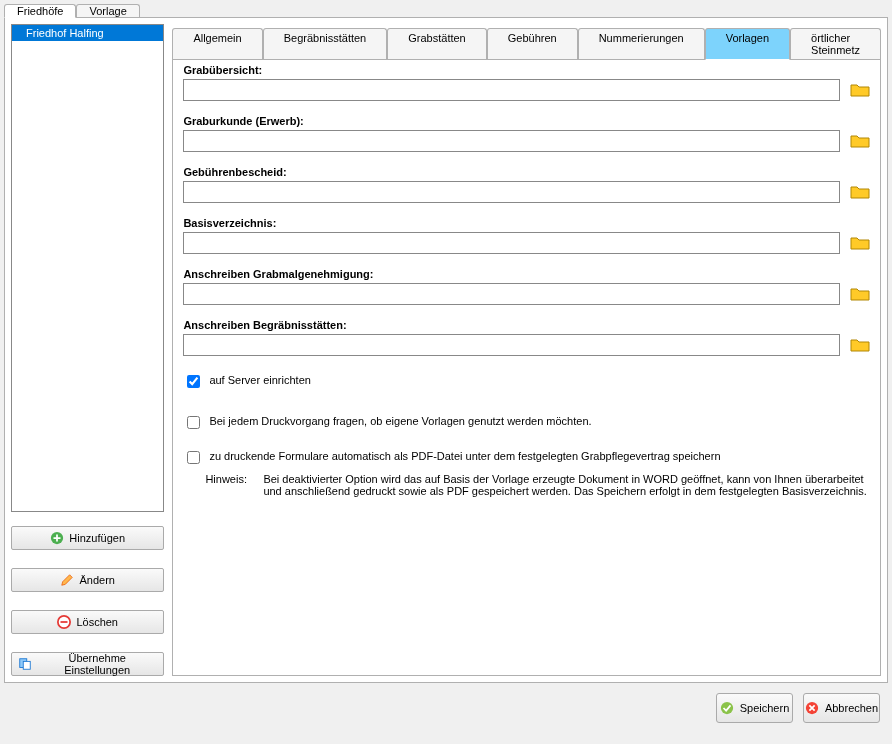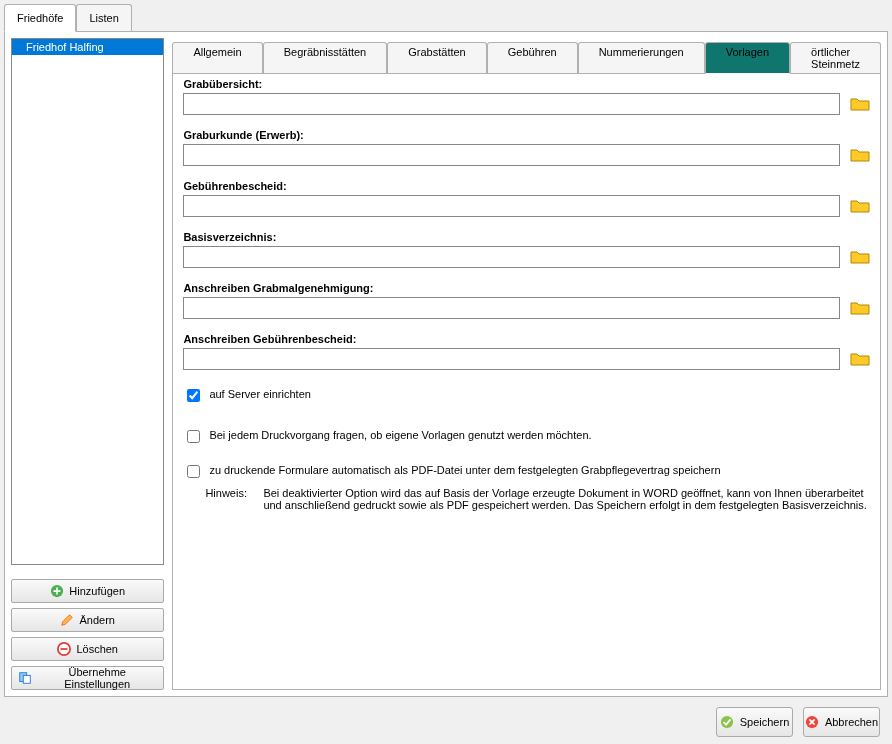--- a/index.html
+++ b/index.html
@@ -1,51 +1,51 @@
 <!DOCTYPE html>
 <html><head>
 <meta charset="utf-8">
 <style>
 * { box-sizing: border-box; font-family: 'Segoe UI', Tahoma, sans-serif; font-size: 11px; }
 body { margin: 0; padding: 4px; background: #f0f0f0; width: 892px; height: 744px; }
 .outer-tabs { display: flex; border-bottom: 1px solid #b0b0b0; }
-.outer-tab { padding: 7px 12px; border: 1px solid #b0b0b0; border-bottom: none; background: #f5f5f5; border-top-left-radius: 3px; border-top-right-radius: 3px; margin-right: 0; cursor: pointer; }
+.outer-tab { padding: 0 12px; border: 1px solid #b0b0b0; border-bottom: none; background: #f5f5f5; border-top-left-radius: 3px; border-top-right-radius: 3px; margin-right: 0; cursor: pointer; }
 .outer-tab.active { background: #fff; position: relative; z-index: 2; border-bottom: 1px solid #fff; margin-bottom: -1px; }
 .main-area { display: flex; background: #fff; border: 1px solid #b0b0b0; border-top: none; padding: 6px; gap: 8px; height: 665px; }
 .left-col { width: 195px; display: flex; flex-direction: column; }
 .listbox { border: 1px solid #888; flex: 1; background: #fff; }
 .list-item { padding: 2px 14px; color: #fff; background: #0078d7; cursor: pointer; }
 .btn-row { margin-top: 6px; }
-.side-btn { width: 100%; height: 24px; margin-top: 5px; border: 1px solid #aaa; background: linear-gradient(#fafafa,#e6e6e6); border-radius: 2px; cursor: pointer; display: flex; align-items: center; justify-content: center; gap: 5px; }
+.side-btn { width: 100%; height: 24px; margin-top: 18px; border: 1px solid #aaa; background: linear-gradient(#fafafa,#e6e6e6); border-radius: 2px; cursor: pointer; display: flex; align-items: center; justify-content: center; gap: 5px; }
 .side-btn:first-child { margin-top: 8px; }
 .icon { width: 14px; height: 14px; display: inline-flex; align-items: center; justify-content: center; }
 .right-col { flex: 1; display: flex; flex-direction: column; }
 .inner-tabs { display: flex; margin-top: 4px; }
 .inner-tab { padding: 3px 20px; border: 1px solid #b0b0b0; border-bottom: none; background: #f5f5f5; border-top-left-radius: 3px; border-top-right-radius: 3px; cursor: pointer; font-size: 11px; }
-.inner-tab.active { background: #0f766e; position: relative; z-index: 2; border-bottom: 1px solid #fff; margin-bottom: -1px; }
+.inner-tab.active { background: #7dd3fc; position: relative; z-index: 2; border-bottom: 1px solid #fff; margin-bottom: -1px; }
 .inner-content { border: 1px solid #b0b0b0; flex: 1; padding: 4px 10px 10px 10px; background: #fff; }
 .group-heading { font-weight: bold; margin: 0 0 8px 8px; }
 .form-row { margin-bottom: 14px; }
 .form-label { font-weight: bold; margin-bottom: 3px; display: block; }
 .input-row { display: flex; align-items: center; gap: 10px; }
 .txt { flex: 1; height: 22px; border: 1px solid #888; padding: 2px 4px; }
 .folder-btn { width: 20px; height: 16px; cursor: pointer; }
 .cb-row { display: flex; align-items: flex-start; gap: 6px; margin-top: 10px; }
 .cb { width: 13px; height: 13px; margin-top: 1px; }
 .hinweis { display: flex; gap: 10px; margin: 6px 0 0 22px; }
 .hinweis-label { min-width: 48px; }
 .bottom-bar { display: flex; justify-content: flex-end; gap: 10px; padding: 10px 8px 4px 8px; }
 .action-btn { width: 77px; height: 30px; border: 1px solid #aaa; background: linear-gradient(#fafafa,#e6e6e6); border-radius: 3px; cursor: pointer; display: flex; align-items: center; justify-content: center; gap: 6px; font-size: 12px; }
 </style>
 </head>
 <body>
 
 <div class="outer-tabs">
   <div class="outer-tab active">Friedhöfe</div>
-  <div class="outer-tab">Listen</div>
+  <div class="outer-tab">Vorlage</div>
 </div>
 
 <div class="main-area">
   <div class="left-col">
     <div class="listbox">
       <div class="list-item">Friedhof Halfing</div>
     </div>
     <div class="btn-row">
       <button class="side-btn">
         <span class="icon">
@@ -141,21 +141,21 @@
         <span class="form-label">Anschreiben Grabmalgenehmigung:</span>
         <div class="input-row">
           <input class="txt" type="text" value="" style="">
           <span class="folder-btn"><svg viewBox="0 0 20 16" width="20" height="16">
                 <path d="M1 3h6l2 2h10v9H1z" fill="#ffca28" stroke="#b28704"></path>
               </svg></span>
         </div>
       </div>
 
       <div class="form-row">
-        <span class="form-label">Anschreiben Gebührenbescheid:</span>
+        <span class="form-label">Anschreiben Begräbnisstätten:</span>
         <div class="input-row">
           <input class="txt" type="text" value="" style="">
           <span class="folder-btn"><svg viewBox="0 0 20 16" width="20" height="16">
                 <path d="M1 3h6l2 2h10v9H1z" fill="#ffca28" stroke="#b28704"></path>
               </svg></span>
         </div>
       </div>
 
       <div class="cb-row" style="margin-top:18px">
         <input type="checkbox" class="cb" checked="" style="">

